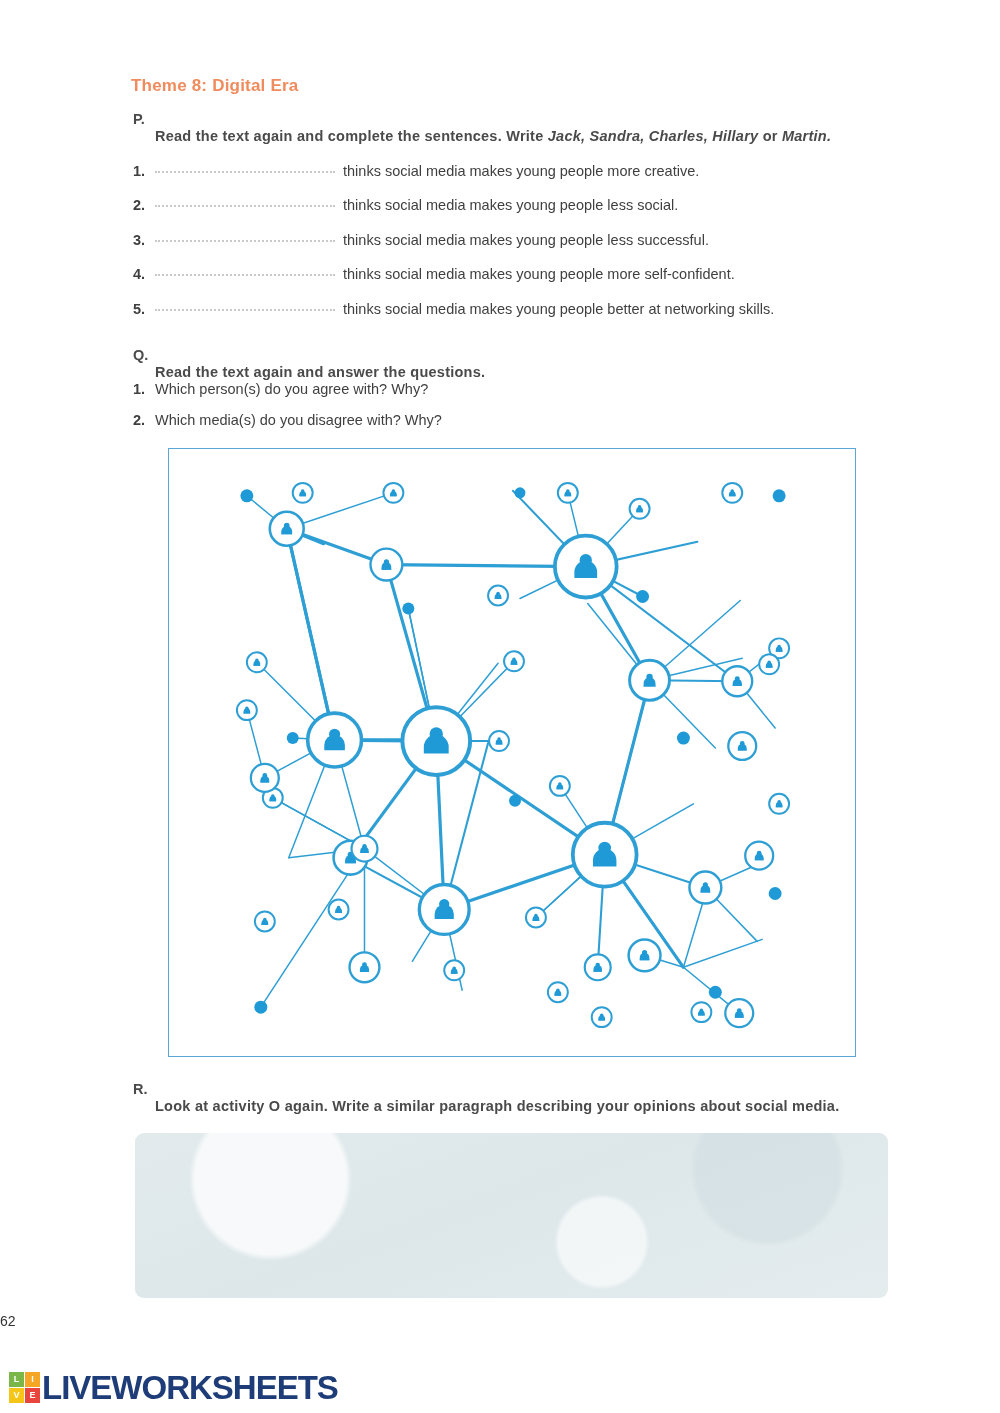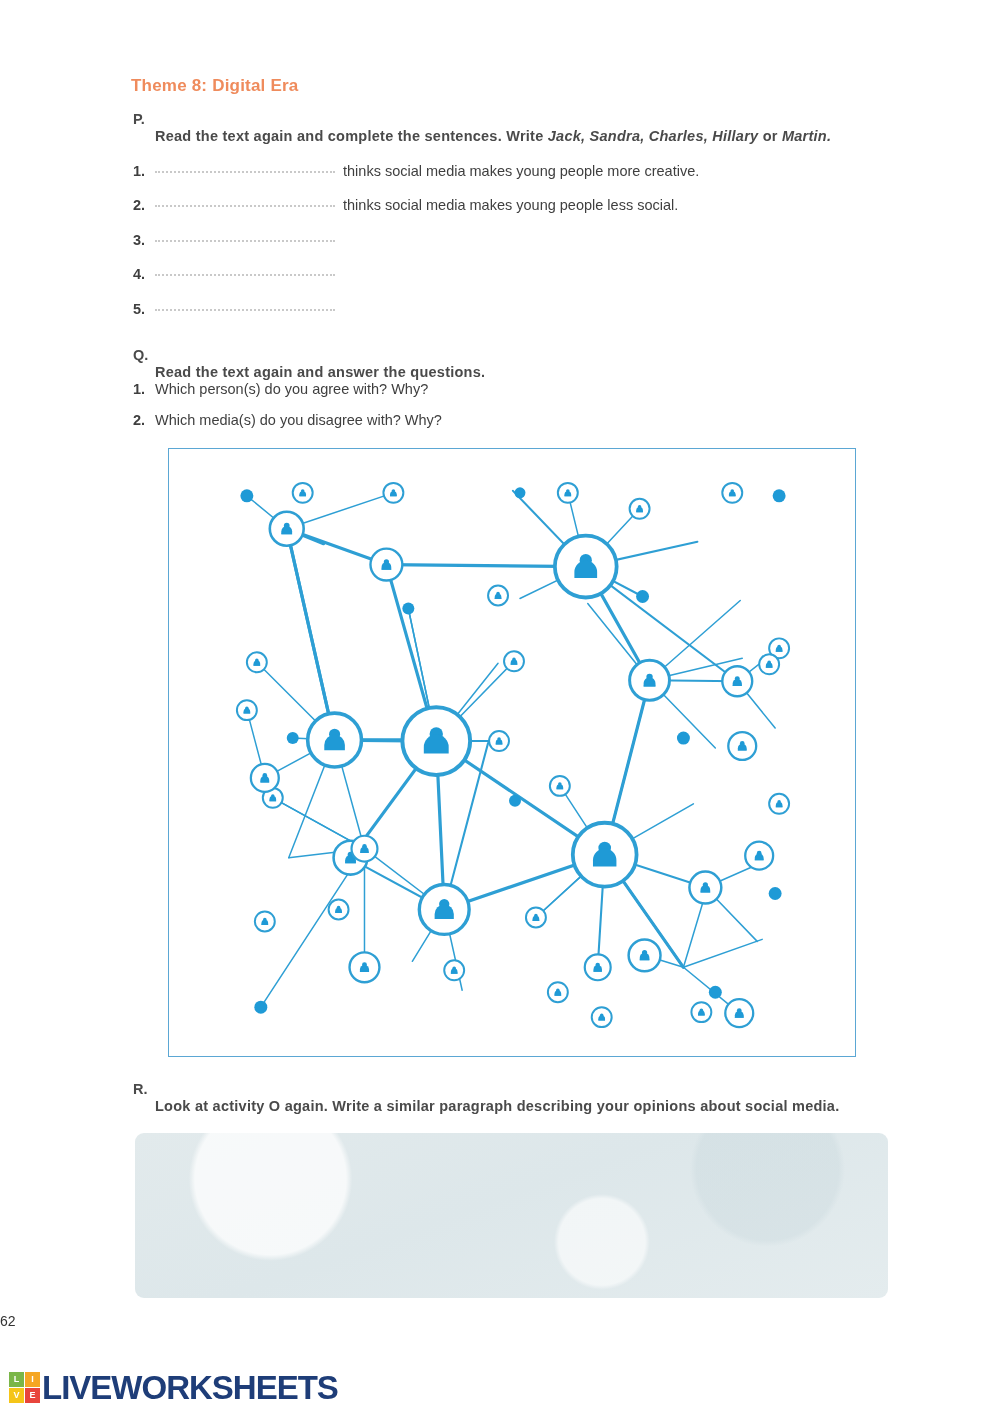--- a/index.html
+++ b/index.html
@@ -120,28 +120,31 @@
     <span class="txt">thinks social media makes young people more creative.</span>
   </div>
   <div class="sent" style="left:133px;top:197px">
     <span class="num">2.</span>
     <span class="dots"></span>
     <span class="txt">thinks social media makes young people less social.</span>
   </div>
   <div class="sent" style="left:133px;top:232px">
     <span class="num">3.</span>
     <span class="dots"></span>
+    <span class="txt">thinks social media makes young people less successful.</span>
   </div>
   <div class="sent" style="left:133px;top:266px">
     <span class="num">4.</span>
     <span class="dots"></span>
+    <span class="txt">thinks social media makes young people more self-confident.</span>
   </div>
   <div class="sent" style="left:133px;top:301px">
     <span class="num">5.</span>
     <span class="dots"></span>
+    <span class="txt">thinks social media makes young people better at networking skills.</span>
   </div>
 
   <div class="instr" id="instr-q">
     <span class="letter">Q.</span>
     <span class="body">Read the text again and answer the questions.</span>
   </div>
 
   <div class="qline" style="left:133px;top:381px">
     <span class="num">1.</span>
     <span>Which person(s) do you agree with? Why?</span>

